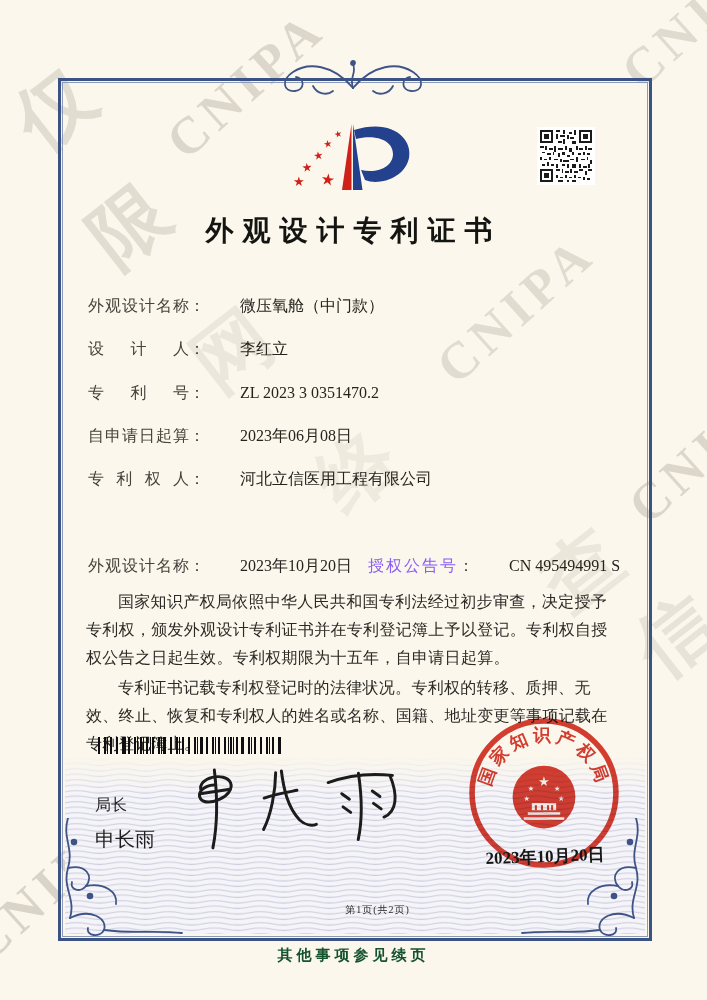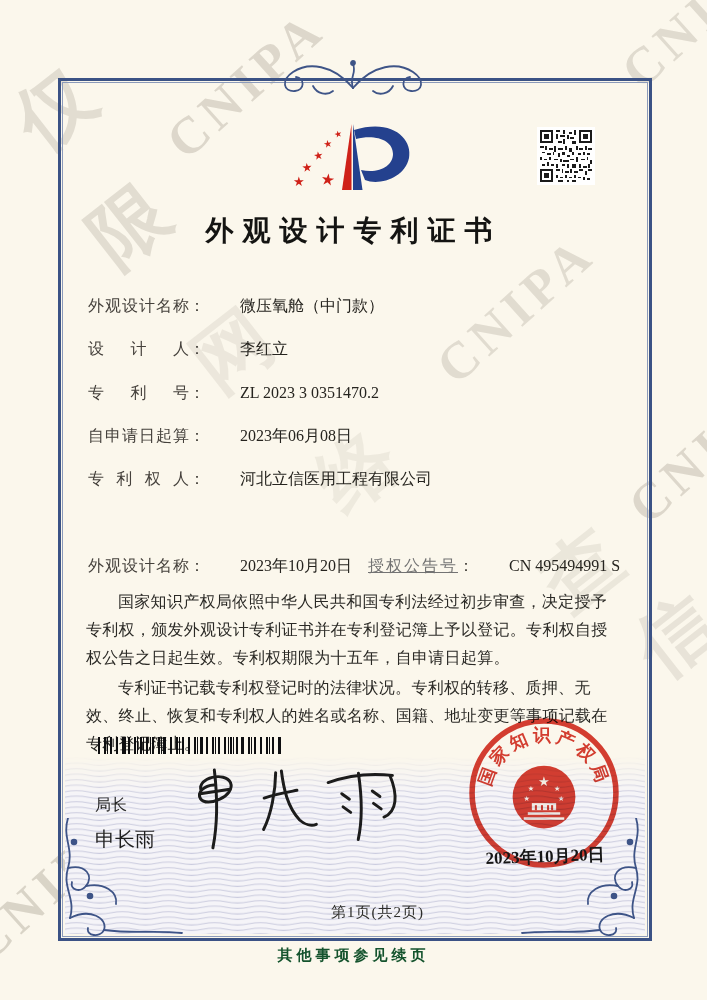--- a/index.html
+++ b/index.html
@@ -23,38 +23,38 @@
   .cert-no .lbl{letter-spacing:6px;margin-right:4px;}
   .logo{left:287px;top:118px;width:132px;height:84px;}
   .qr-wrap{left:537px;top:127px;background:#ffffff;padding:3px;line-height:0;}
   .doc-title{left:0;right:0;top:212px;text-align:center;font-size:28px;font-weight:700;
              letter-spacing:9px;color:#141412;}
   .frow{left:88px;font-size:16px;white-space:nowrap;}
   .flabel{display:inline-block;width:101px;text-align:justify;text-align-last:justify;
           color:#45413c;vertical-align:bottom;}
   .fcolon{color:#45413c;margin-right:5px;}
   .fvalue{color:#26241f;margin-left:30px;}
-  .flabel2{color:#737373;letter-spacing:2px;text-decoration:underline;}
+  .flabel2{color:#8b5cf6;letter-spacing:2px;}
   .fpair2{position:absolute;left:280px;top:0;}
   .body-text{left:86px;top:588px;width:537px;font-size:16px;line-height:1.74;
              color:#2b2a26;letter-spacing:.3px;}
   .body-text p{margin:0 0 3px 0;text-indent:2em;}
   .barcode{left:98px;top:737px;width:184px;height:17px;
     background:
       repeating-linear-gradient(90deg,#0e0e10 0 2px,transparent 2px 6px),
       repeating-linear-gradient(90deg,#0e0e10 0 1px,transparent 1px 9px),
       repeating-linear-gradient(90deg,#0e0e10 0 1px,transparent 1px 13px);}
   .sans{font-family:"Liberation Sans","DejaVu Sans",sans-serif;}
   .signer-title{left:95px;top:795px;font-size:16px;color:#1f1f1f;}
   .signer-name{left:95px;top:826px;font-size:20px;color:#1f1f1f;}
   .signature{left:190px;top:756px;}
   .seal{left:467px;top:716px;width:154px;height:154px;opacity:.93;mix-blend-mode:multiply;z-index:3;}
   .seal-date{left:470px;top:845px;width:150px;text-align:center;font-size:17px;font-weight:600;
              color:#161616;transform:rotate(-2deg);z-index:4;}
-  .page-num{left:0;right:0;top:903px;text-align:center;font-size:15px;color:#2d2d2a;
+  .page-num{left:0;right:0;top:903px;text-align:center;font-size:10px;color:#2d2d2a;
             letter-spacing:1px;z-index:3;padding-left:48px;}
   .continuation{left:0;right:0;top:946px;text-align:center;font-size:15px;letter-spacing:4px;
                 color:#14532d;font-weight:600;}
 </style>
 </head>
 <body>
 
 <div class="page">
 
   <div class="wm wm-char" style="left:18px;top:58px;opacity:.4;">仅</div>

